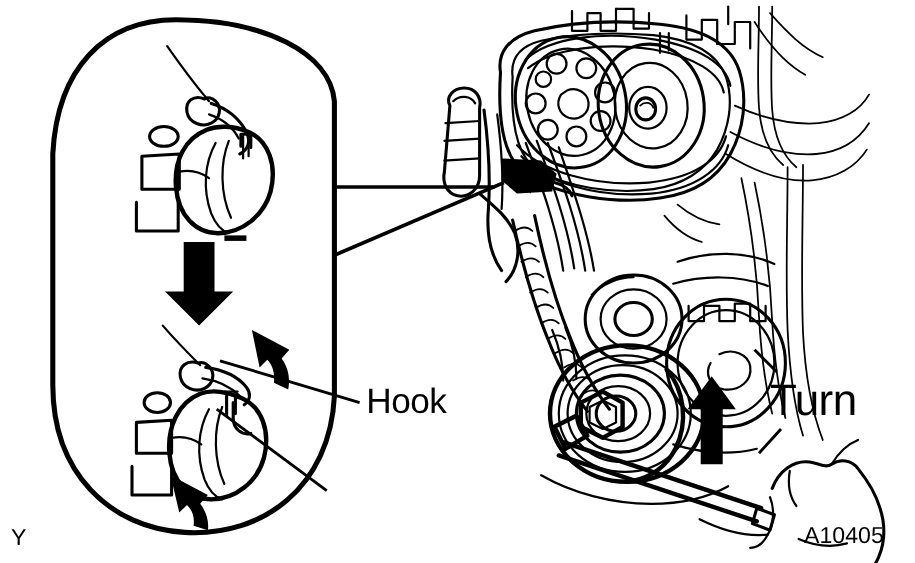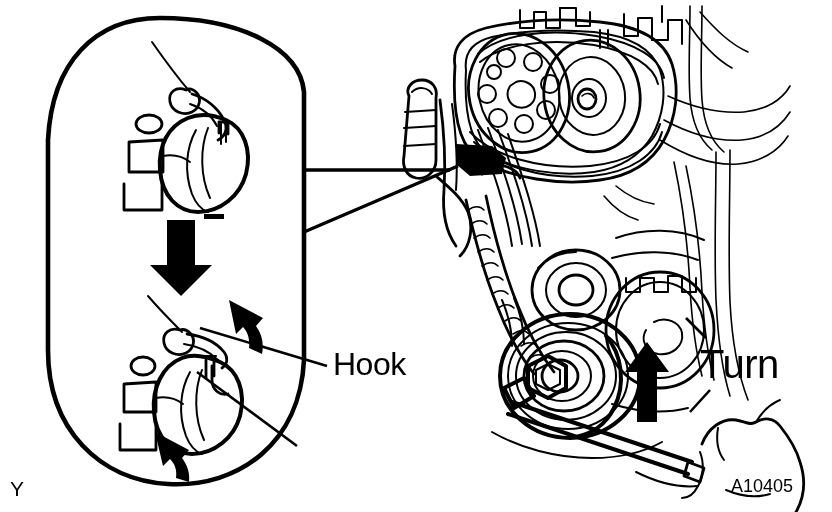--- a/index.html
+++ b/index.html
@@ -76,21 +76,21 @@
     font-size: 40px;
   }
   #label-corner {
     left: 10px;
     top: 478px;
     font-size: 21px;
   }
   #label-figure-id {
     left: 731px;
     top: 477px;
-    font-size: 18px;
+    font-size: 21px;
     letter-spacing: 0px;
   }
 </style>
 </head>
 <body>
 
 <div id="figure-root">
 
   <svg id="figure-svg" viewBox="0 0 832 512">
 

